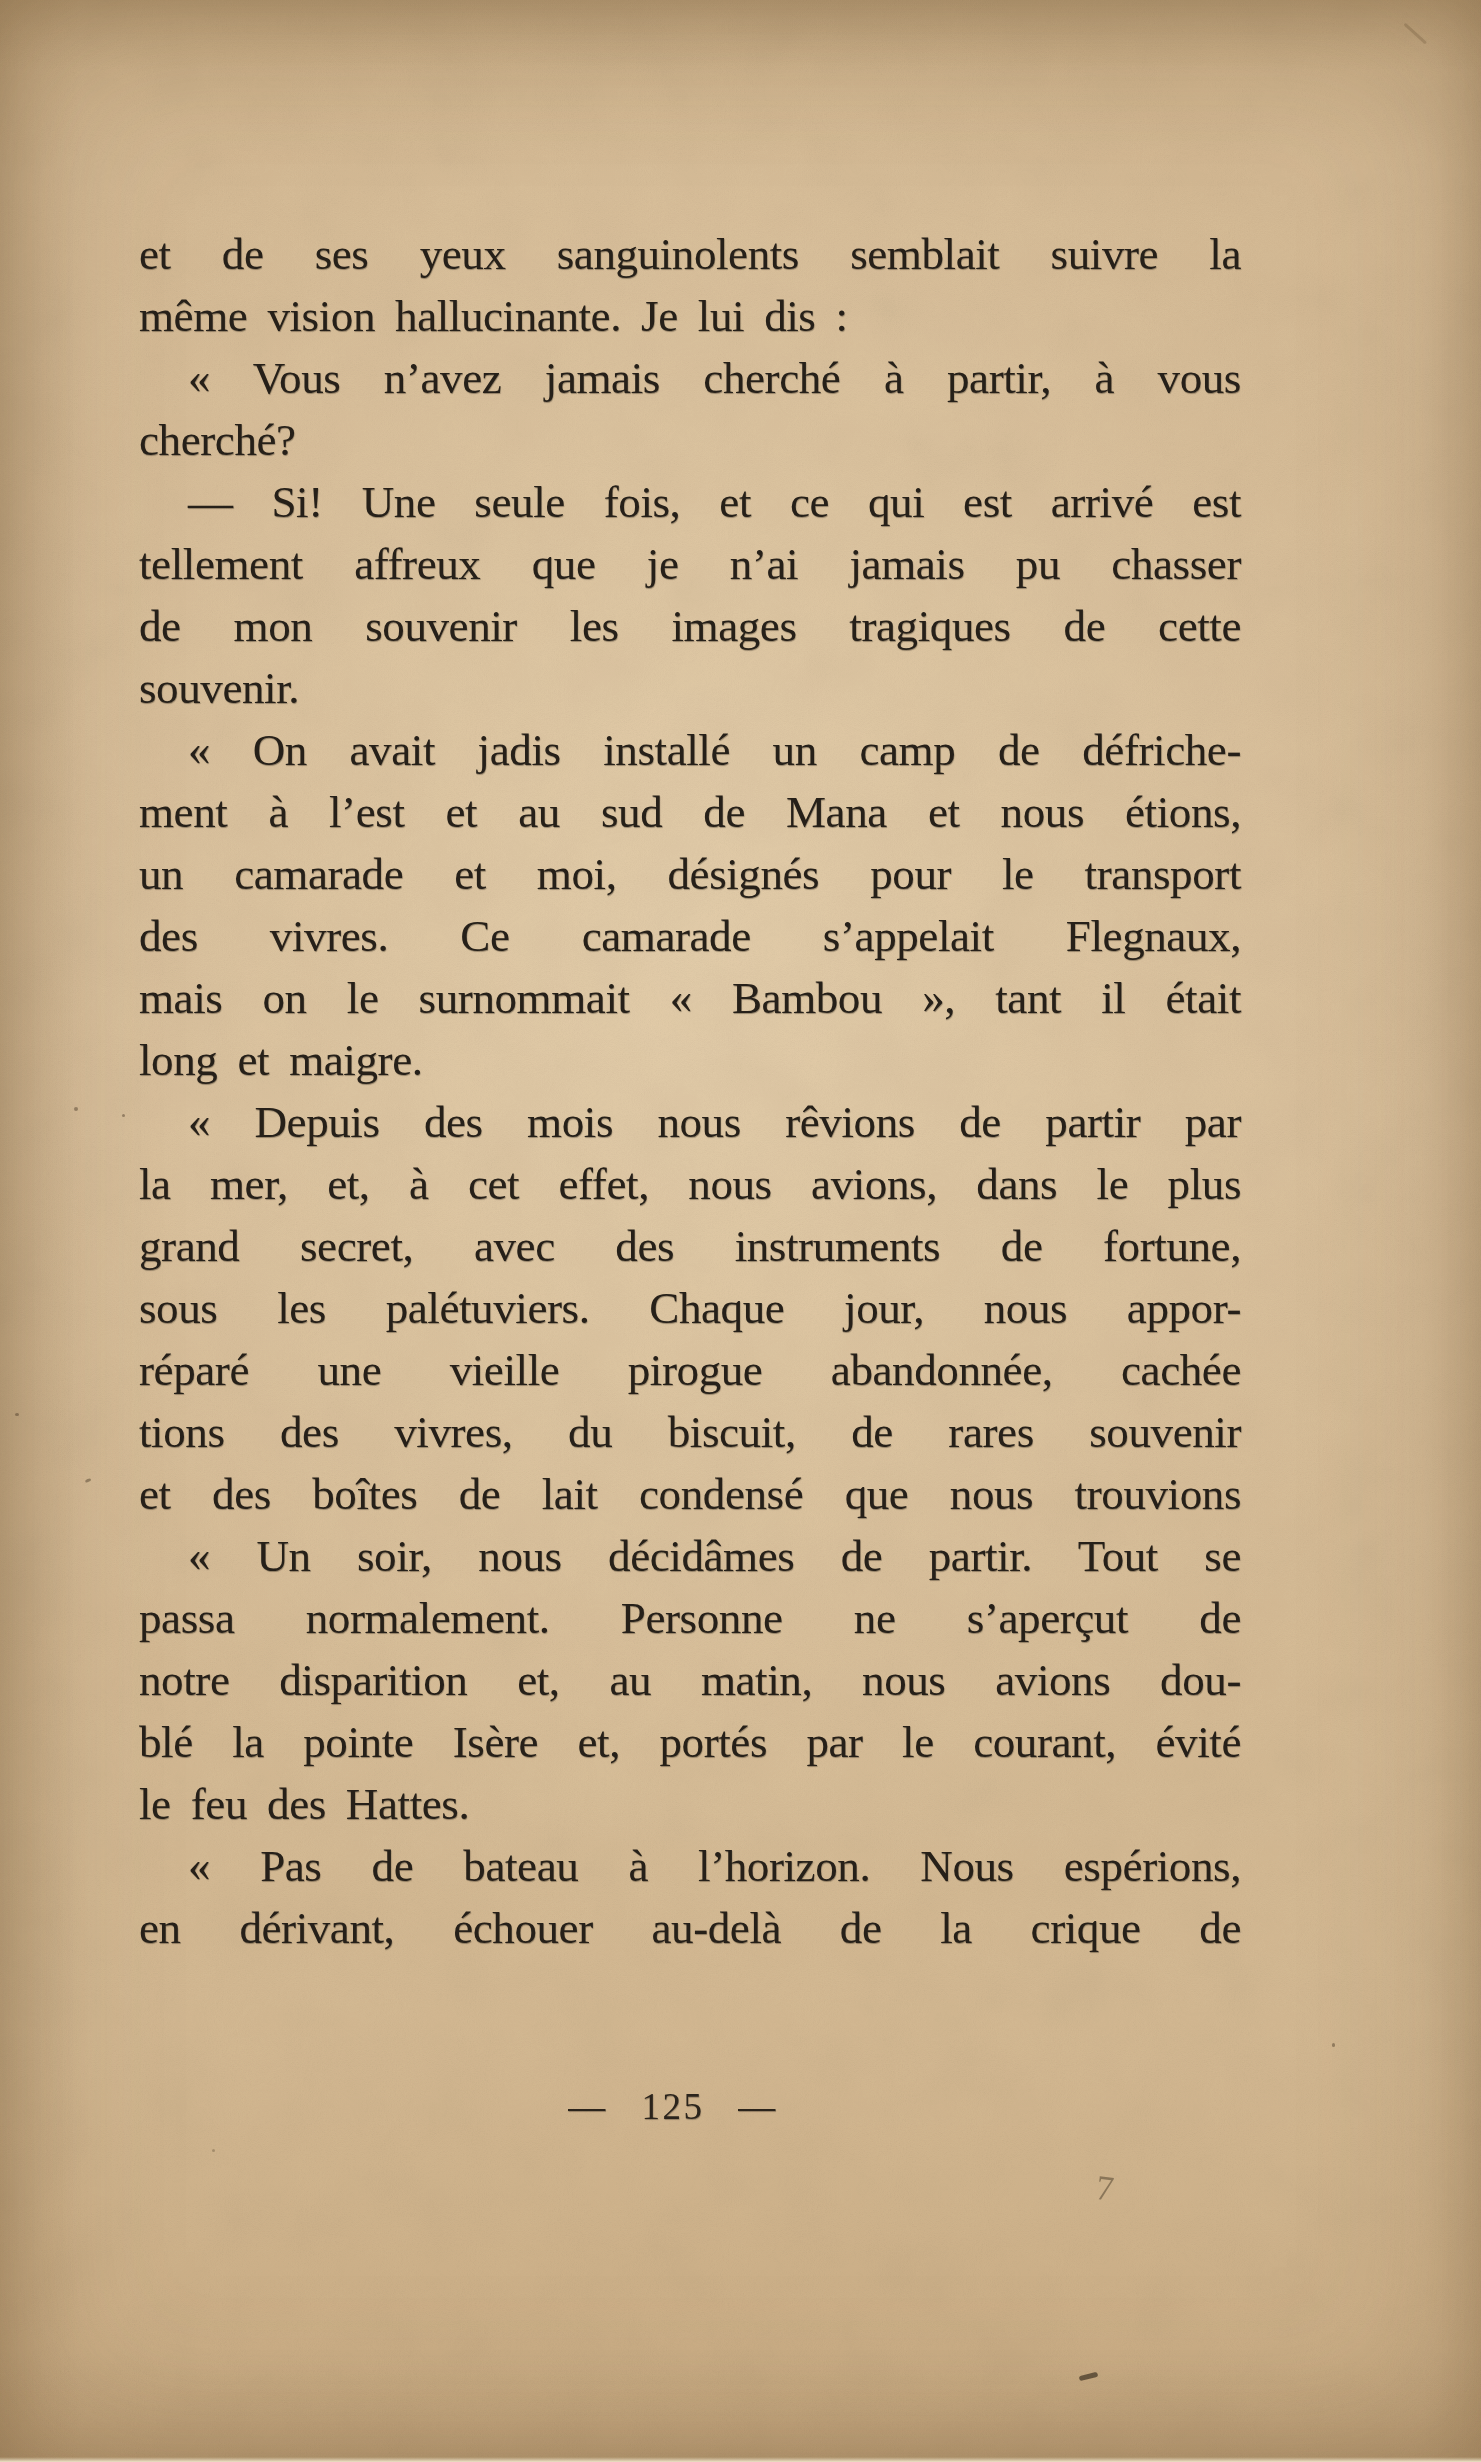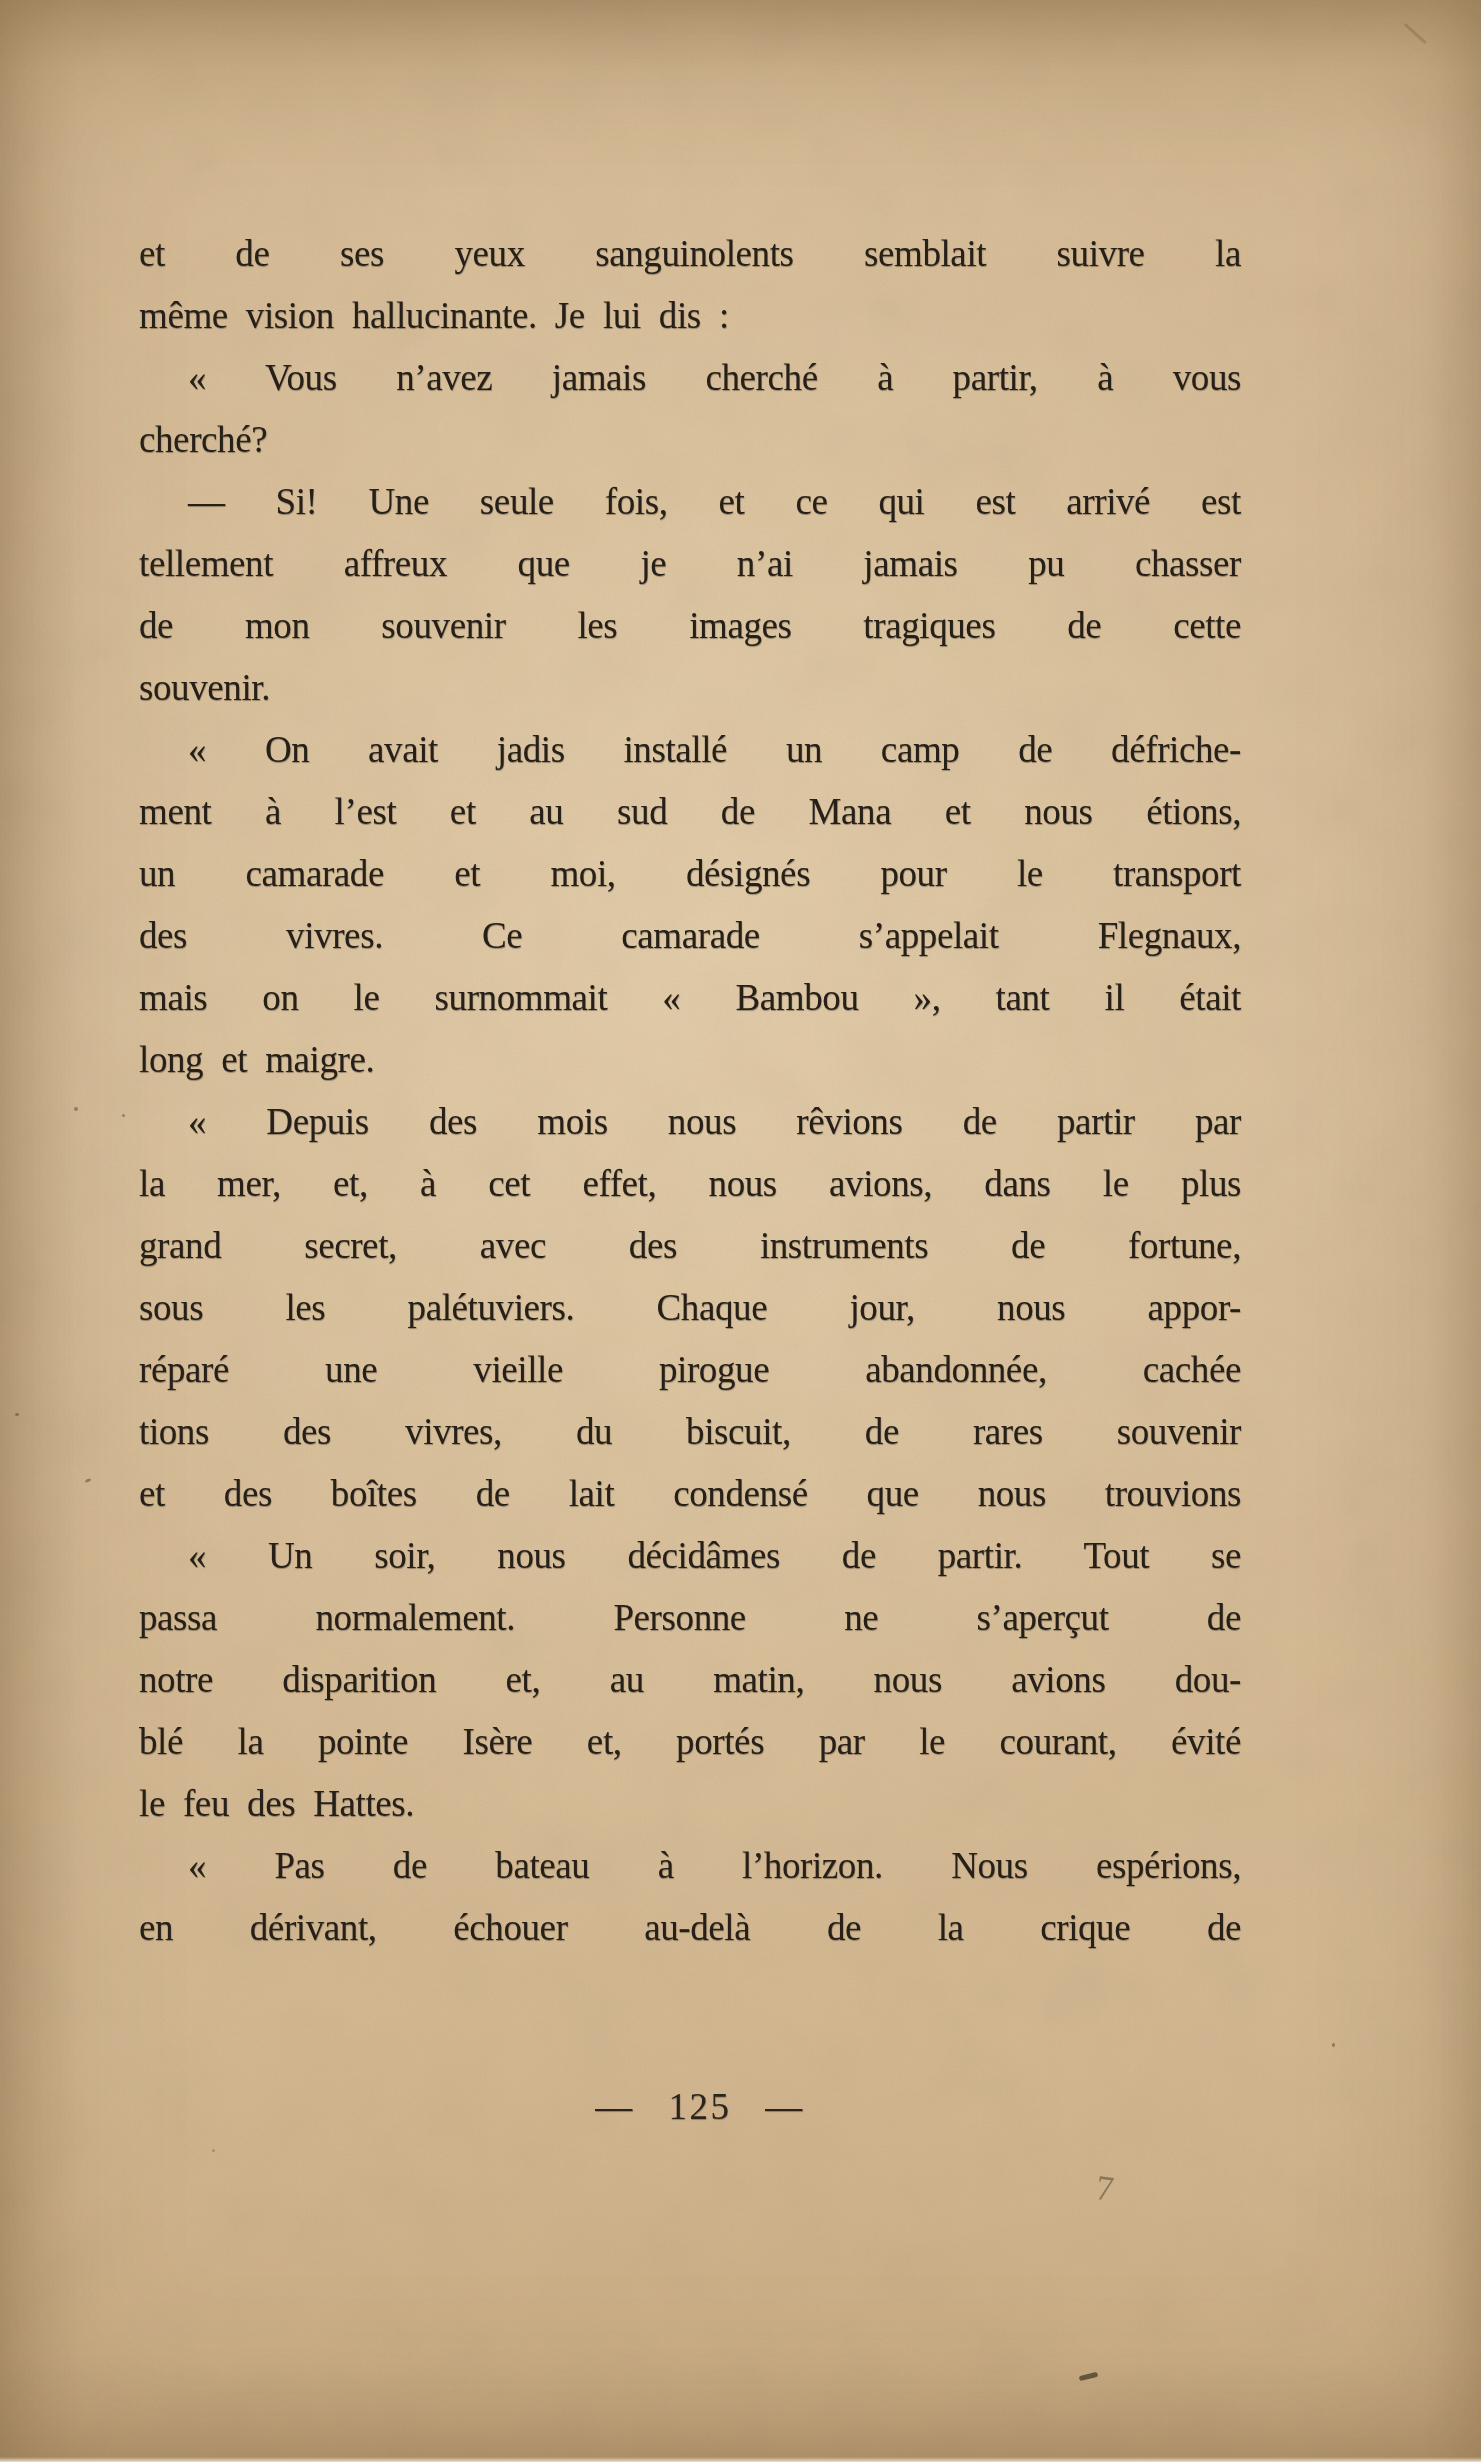--- a/index.html
+++ b/index.html
@@ -32,37 +32,37 @@
   .grain .fine   { opacity: .10; }
   .grain .mottle { opacity: .07; }
 
   .textblock {
     position: absolute;
     left: 139px; top: 223px;
     width: 1102px;
   }
   .line {
     margin: 0; padding: 0;
-    font-size: 37px;
+    font-size: 45px;
     line-height: 62px;
     letter-spacing: -0.4px;
     text-align: justify;
     text-align-last: justify;
     white-space: nowrap;
     text-shadow: 0.5px 0.5px 0.8px rgba(40,32,22,.38);
   }
   .line.indent { text-indent: 49px; }
   .line.para-end {
     text-align-last: left;
     word-spacing: 9.2px;
     white-space: normal;
   }
   .pagenum {
     position: absolute;
-    left: 149px; top: 2085px;
+    left: 122px; top: 2085px;
     width: 1102px;
     text-align: center;
     font-size: 37px;
     letter-spacing: 2.5px;
     word-spacing: 22px;
     color: #2b241c;
     text-shadow: 0.5px 0.5px 0.8px rgba(40,32,22,.35);
   }
   .pencil7 {
     position: absolute;

